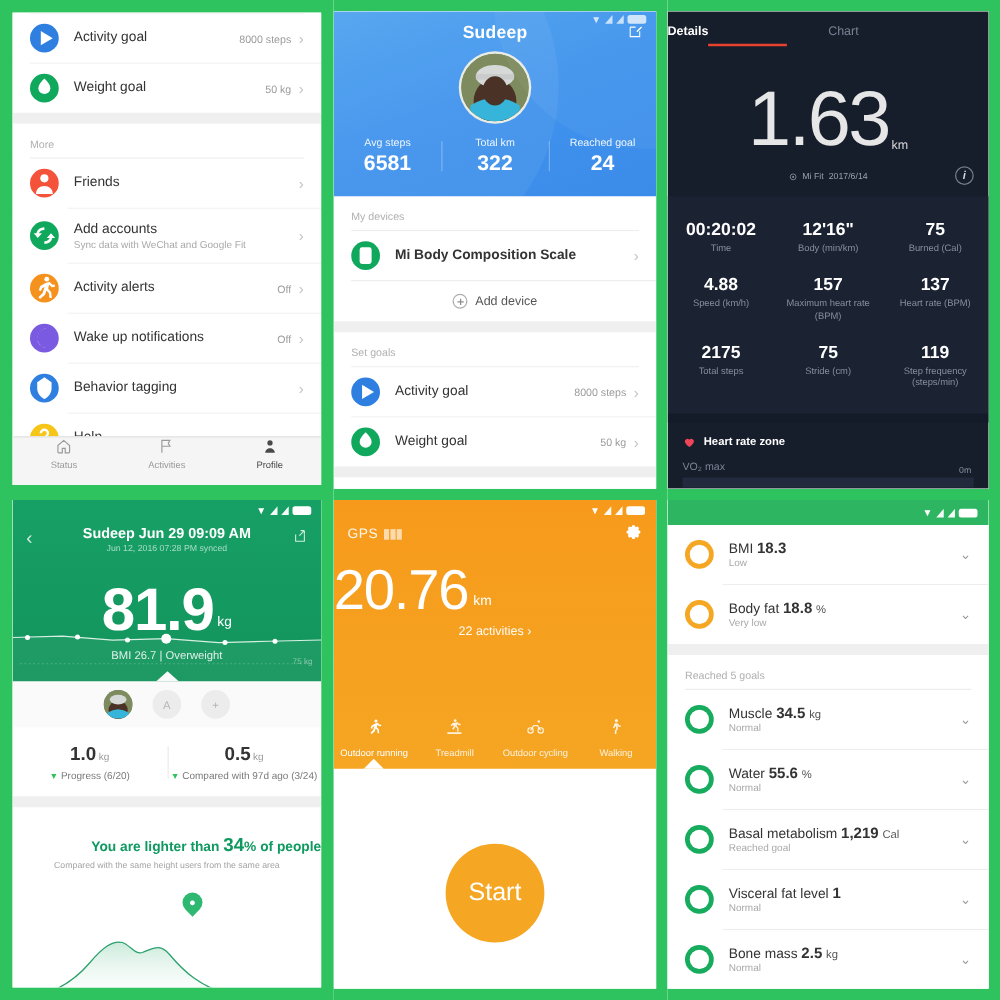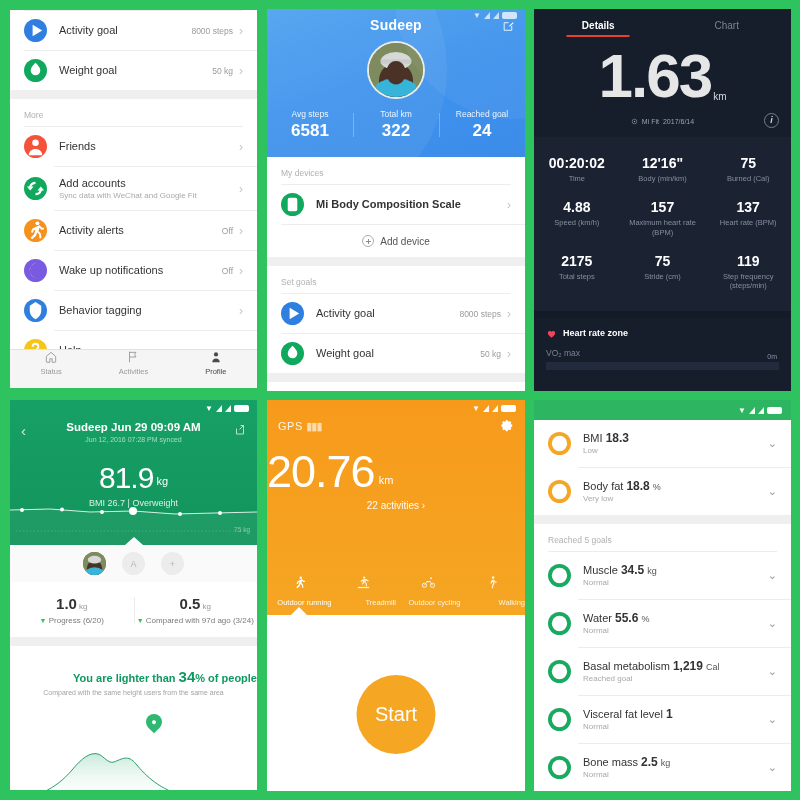--- a/index.html
+++ b/index.html
@@ -61,25 +61,25 @@
   .p2-stat .v{font-size:17px;font-weight:bold;margin-top:2px;}
   .addrow{display:flex;align-items:center;justify-content:center;gap:6px;height:32px;font-size:10px;color:#555;}
   .plus-c{width:12px;height:12px;border:1px solid #aeaeae;border-radius:50%;position:relative;display:inline-block;}
   .plus-c:before,.plus-c:after{content:"";position:absolute;background:#8e8e8e;}
   .plus-c:before{left:2.5px;right:2.5px;top:5px;height:1px;}
   .plus-c:after{top:2.5px;bottom:2.5px;left:5px;width:1px;}
 
   
   .dark{background:#161d2b;position:absolute;inset:0;color:#fff;}
   .d-tabs{display:flex;height:32px;align-items:center;}
-  .d-tab{flex:1;text-align:center;font-size:10px;color:#7b8293;position:relative;}
+  .d-tab{flex:1;text-align:left;font-size:10px;color:#7b8293;position:relative;}
   .d-tab.on{color:#fff;font-weight:bold;}
   .d-tab.on:after{content:"";position:absolute;left:50%;transform:translateX(-50%);bottom:-6px;width:63px;height:2px;background:#e8422f;}
   .d-big{text-align:center;padding-top:6px;}
-  .d-big .n{font-size:62px;font-weight:700;color:#e6e6e6;letter-spacing:-2px;line-height:.95;display:inline-block;}
+  .d-big .n{font-size:62px;font-weight:400;color:#e6e6e6;letter-spacing:-2px;line-height:.95;display:inline-block;margin-top:20px;}
   .d-big .u{font-size:10px;color:#d6d6d6;vertical-align:bottom;margin-left:2px;position:relative;top:-4px;}
   .d-meta{display:flex;align-items:center;justify-content:center;gap:4px;font-size:7px;color:#9aa1b1;margin-top:12px;position:relative;}
   .d-info{position:absolute;right:12px;top:-5px;width:15px;height:15px;border:1px solid #767d8d;border-radius:50%;color:#cfd4df;font-size:9px;display:flex;align-items:center;justify-content:center;font-style:italic;font-weight:bold;}
   .d-grid{background:#1b2333;margin-top:12px;padding:10px 0 12px;}
   .d-rowg{display:flex;}
   .d-cell{flex:1;text-align:center;padding:8px 4px;}
   .d-cell .v{font-size:14px;font-weight:bold;color:#fff;}
   .d-cell .k{font-size:7.5px;color:#868d9e;margin-top:3px;line-height:1.25;}
   .d-hr{height:7px;background:#141b28;}
   .d-zone{padding:10px 12px 0;}
@@ -89,21 +89,21 @@
   .d-0m{position:absolute;right:2px;top:-9px;font-size:7px;color:#8a91a1;}
 
   
   .w-hdr{background:#0f9960;background:linear-gradient(180deg,#17a066 0%,#12945c 100%);height:145px;position:relative;}
   .w-status{position:absolute;top:4px;right:8px;display:flex;gap:3px;align-items:center;}
   .w-back{position:absolute;left:11px;top:22px;color:rgba(255,255,255,.8);font-size:15px;font-weight:300;}
   .w-share{position:absolute;right:11px;top:22px;color:rgba(255,255,255,.85);}
   .w-title{text-align:center;padding-top:21px;color:#fff;font-size:11.5px;font-weight:bold;}
   .w-sub{text-align:center;font-size:7px;color:rgba(255,255,255,.62);margin-top:3px;}
   .w-kg{text-align:center;margin-top:18px;color:#fff;}
-  .w-kg .n{font-size:30px;font-weight:400;letter-spacing:-1px;}
+  .w-kg .n{font-size:48px;font-weight:700;letter-spacing:-1px;}
   .w-kg .u{font-size:11px;margin-left:3px;position:relative;top:-3px;}
   .w-bmi{text-align:center;font-size:9px;color:rgba(255,255,255,.85);margin-top:3px;}
   .w-chart{position:absolute;left:0;right:0;bottom:0;height:47px;}
   .w-tri{position:absolute;left:50%;transform:translateX(-50%);bottom:0;width:0;height:0;border-left:9px solid transparent;border-right:9px solid transparent;border-bottom:8px solid #fafafa;}
   .w-75{position:absolute;right:7px;bottom:12px;font-size:6.5px;color:rgba(255,255,255,.45);}
   .w-avatars{height:37px;background:#fafafa;display:flex;align-items:center;justify-content:center;gap:16px;}
   .w-av{width:23px;height:23px;border-radius:50%;background:#6b7d52;overflow:hidden;}
   .w-avg{width:23px;height:23px;border-radius:50%;background:#ececec;color:#b6b6b6;font-size:9px;display:flex;align-items:center;justify-content:center;}
   .w-stats{display:flex;background:#fff;padding:13px 0 12px;}
   .w-st{flex:1;text-align:center;position:relative;}
@@ -124,21 +124,21 @@
   .g-status{position:absolute;top:4px;right:9px;display:flex;gap:3px;align-items:center;}
   .g-gps{position:absolute;left:11px;top:20px;color:rgba(255,255,255,.9);font-size:11px;letter-spacing:.5px;}
   .g-gear{position:absolute;right:11px;top:19px;color:#fff;}
   .g-km{padding-top:46px;color:#fff;}
   .g-km .n{font-size:45px;font-weight:300;letter-spacing:-1px;}
   .g-km .u{font-size:11px;margin-left:4px;position:relative;top:-3px;}
   .g-act{text-align:center;font-size:10px;color:rgba(255,255,255,.95);margin-top:2px;}
   .g-modes{position:absolute;left:0;right:0;bottom:8px;display:flex;}
   .g-mode{flex:1;text-align:center;color:rgba(255,255,255,.85);}
   .g-mode.on{color:#fff;}
-  .g-mode .ml{font-size:7.5px;margin-top:4px;display:block;text-align:right;}
+  .g-mode .ml{font-size:7.5px;margin-top:4px;display:block;}
   .g-tri{position:absolute;left:12.5%;transform:translateX(-50%);bottom:0;width:0;height:0;border-left:8px solid transparent;border-right:8px solid transparent;border-bottom:8px solid #fff;}
   .g-start{position:absolute;left:50%;transform:translateX(-50%);top:275px;width:79px;height:79px;border-radius:50%;background:#f5a623;color:#fff;font-size:20px;display:flex;align-items:center;justify-content:center;}
 
   
   .b-status{height:20px;background:#2eb562;display:flex;justify-content:flex-end;align-items:center;padding-right:9px;gap:3px;}
   .caret{color:#9a9a9a;font-size:11px;}
   .sb-bar{width:0;height:0;border-left:6px solid transparent;border-bottom:7px solid #fff;opacity:.95;}
   .sb-bat{width:15px;height:7px;border-radius:2px;background:#fff;}
 </style>
 </head>

